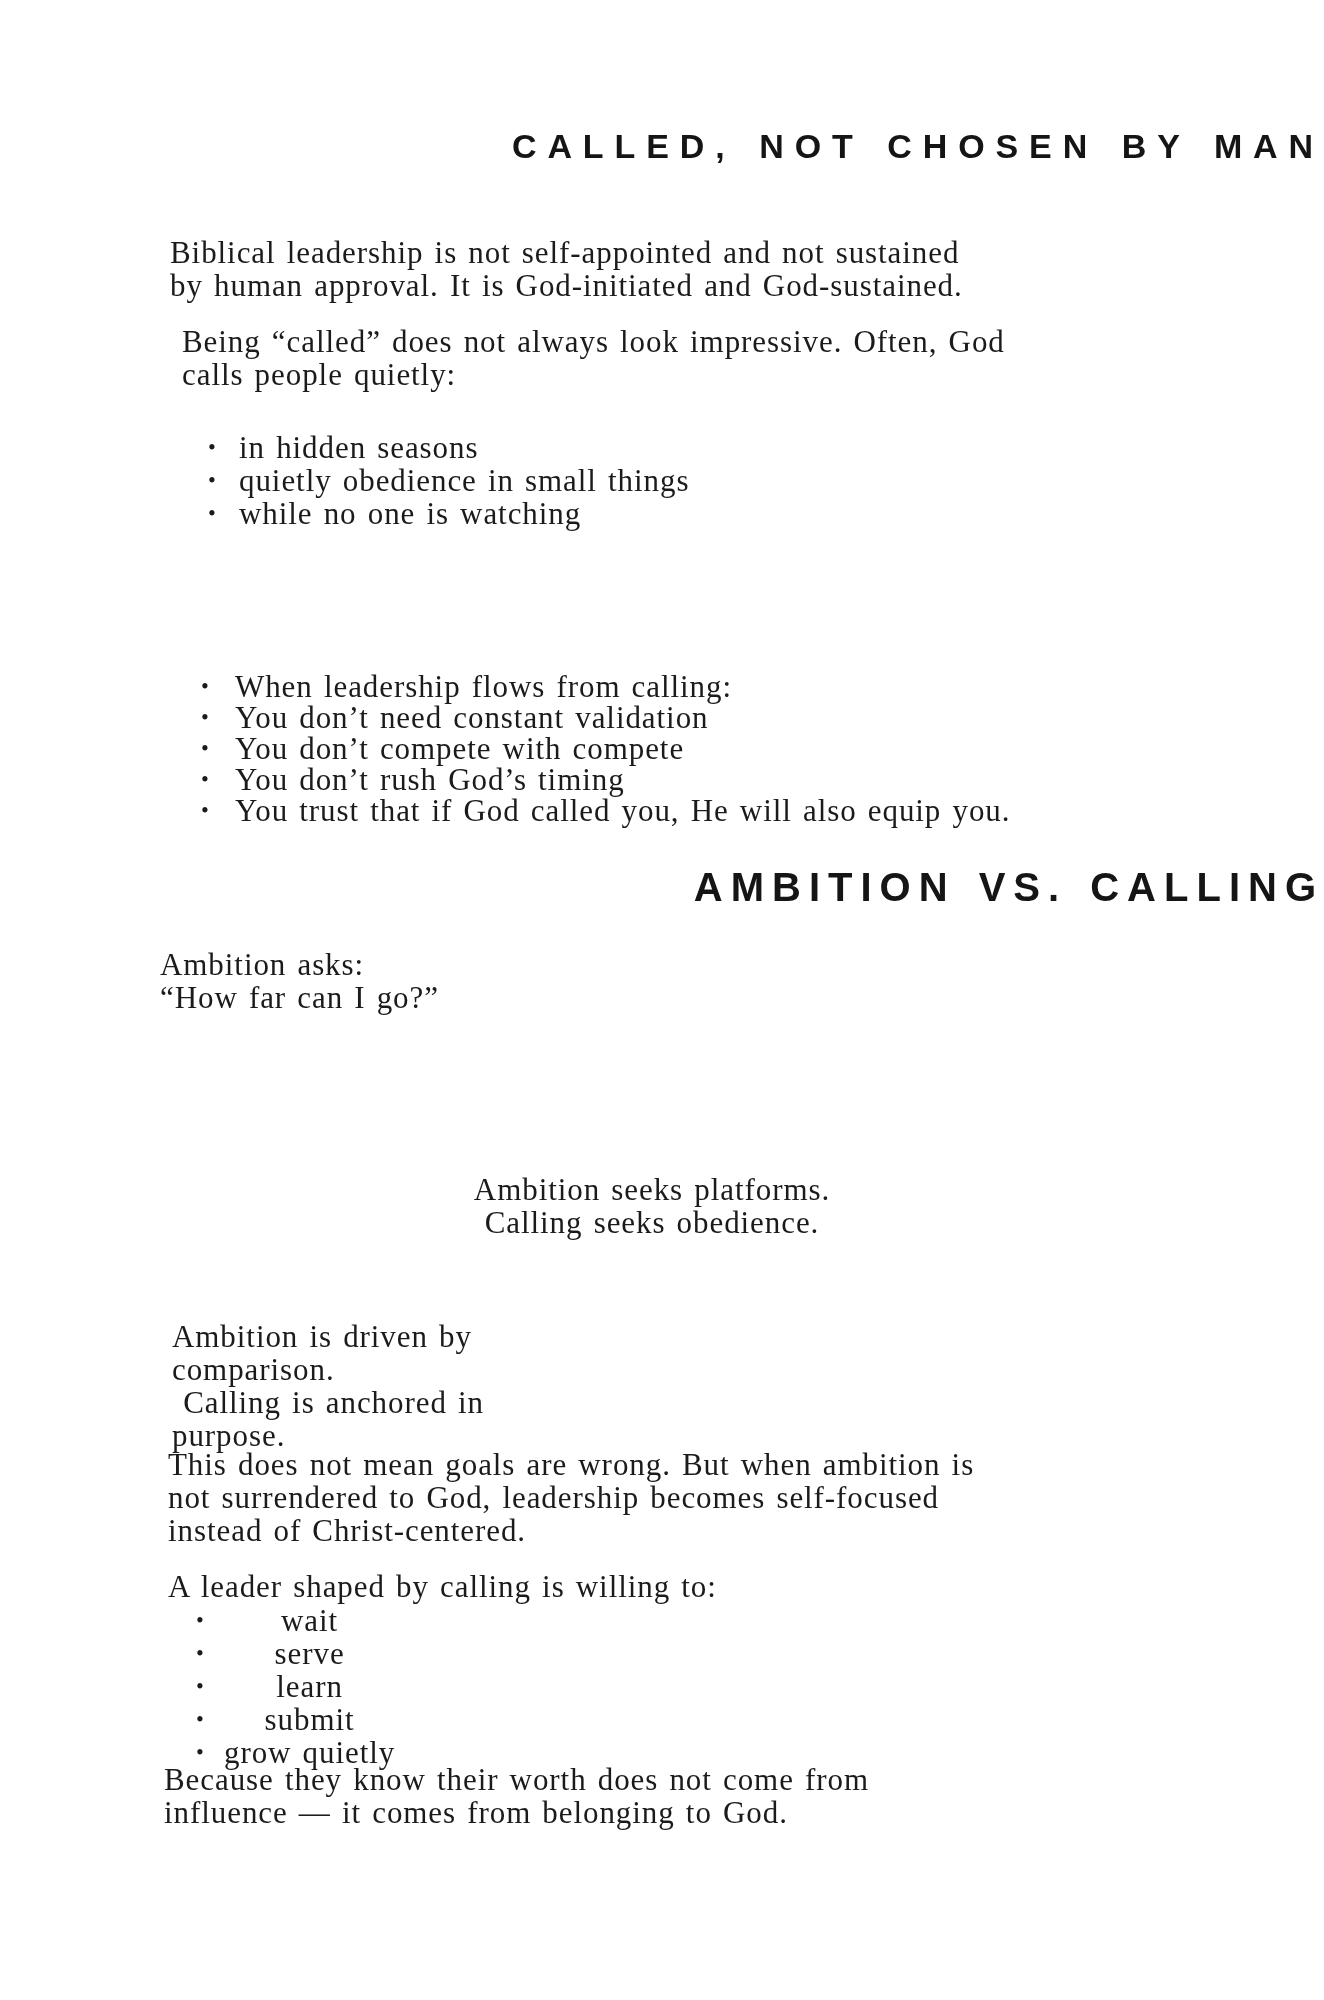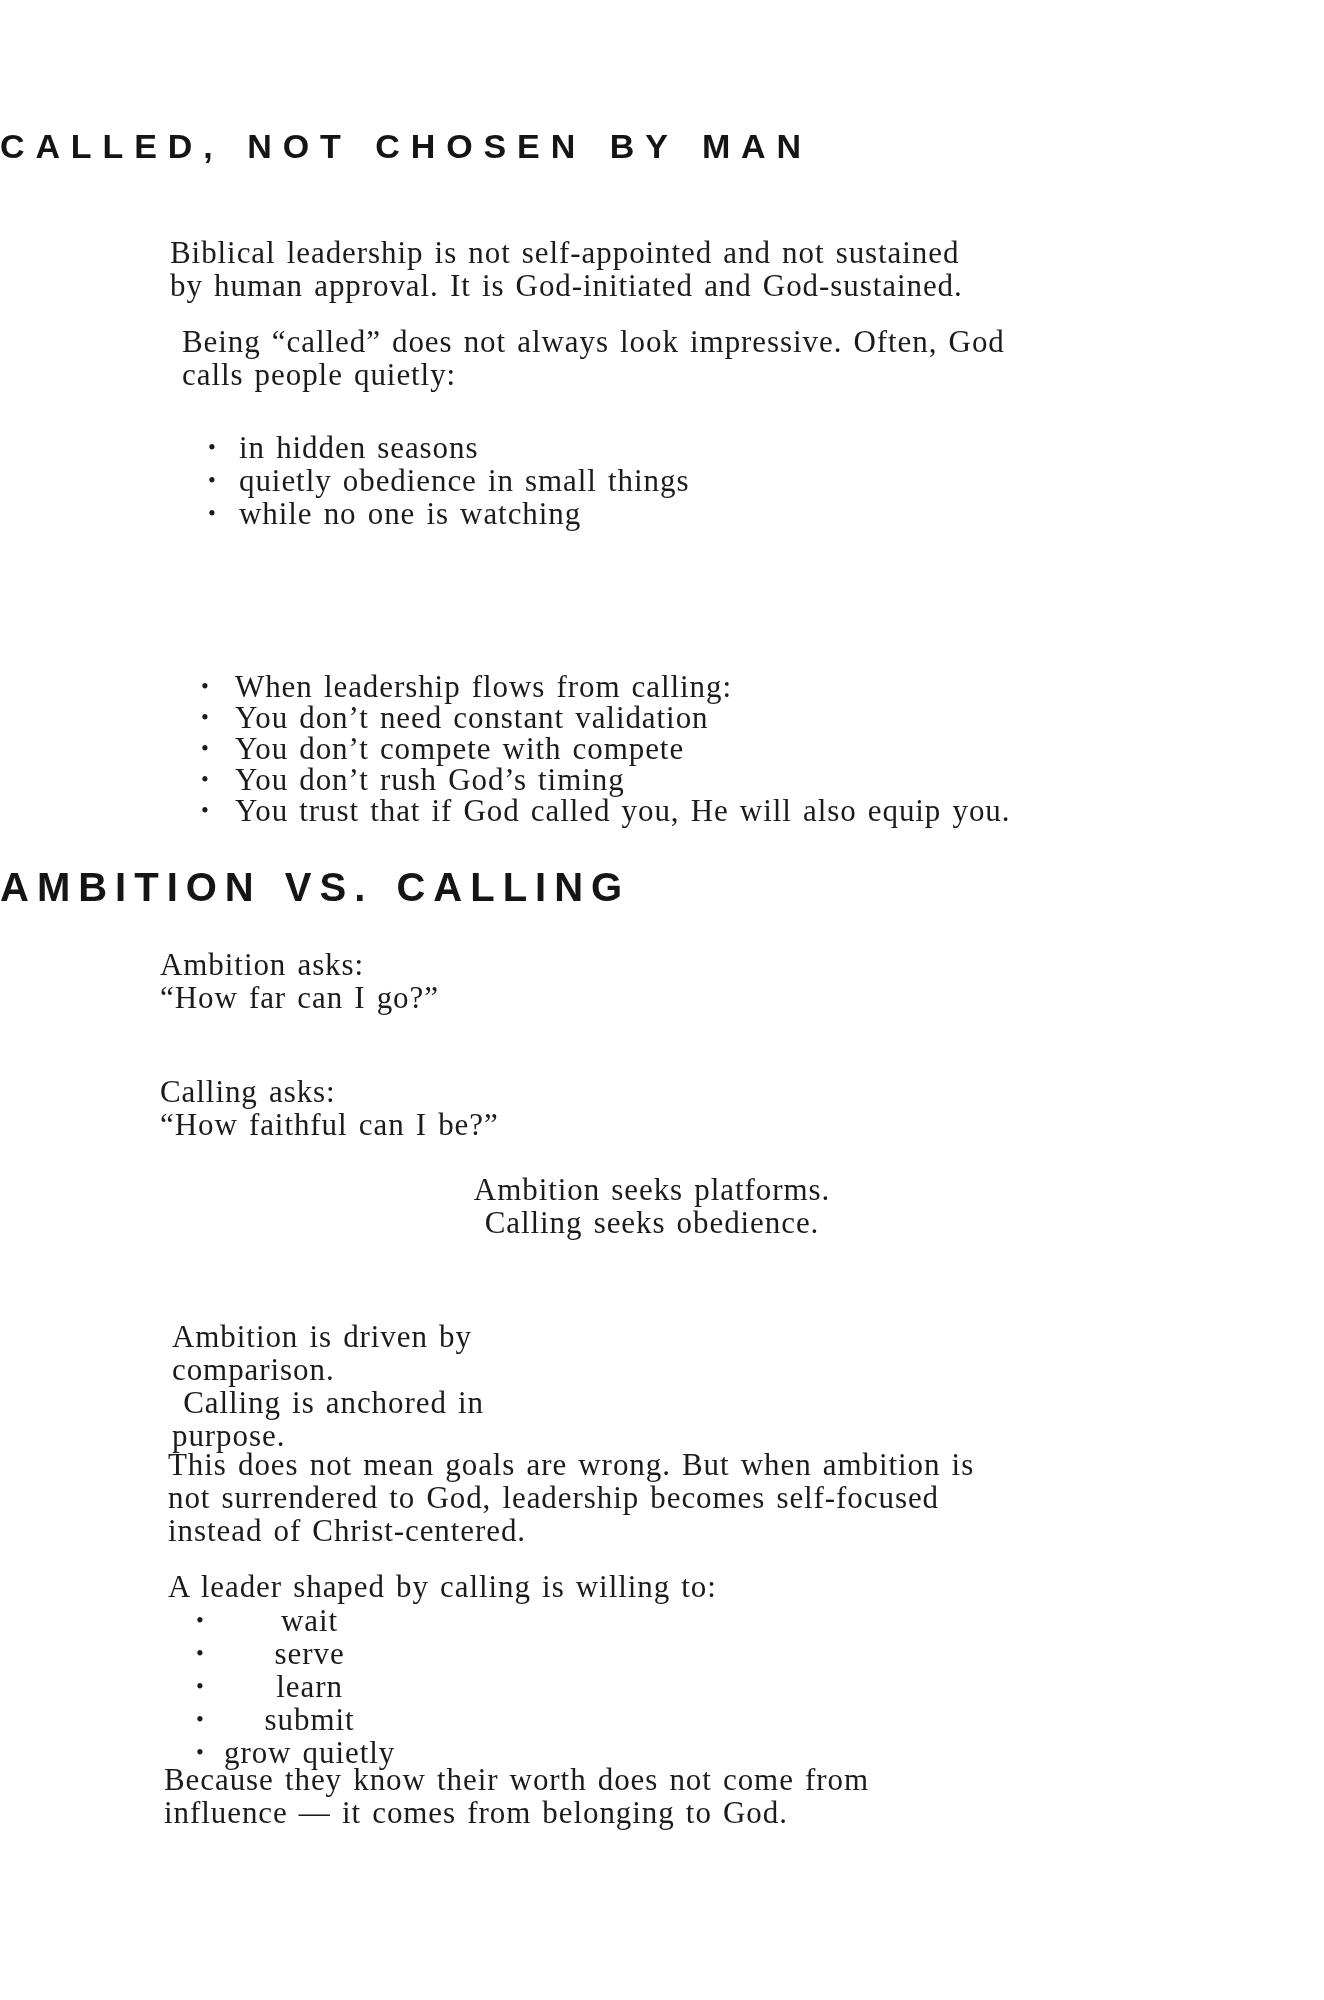--- a/index.html
+++ b/index.html
@@ -17,22 +17,22 @@
     overflow: hidden;
   }
   .abs { position: absolute; }
   .heading {
     font-family: "Liberation Sans", "DejaVu Sans", sans-serif;
     font-weight: 600;
     color: #151515;
     letter-spacing: 0.32em;
     word-spacing: 0.1em;
   }
-  .h1 { top: 126px; left: 0; width: 100%; text-align: left; font-size: 34px; line-height: 40px; }
-  .h2 { top: 864px; left: 0; width: 100%; text-align: left; font-size: 40px; line-height: 46px; letter-spacing: 0.2em; }
+  .h1 { top: 126px; left: 0; width: 100%; text-align: right; font-size: 34px; line-height: 40px; }
+  .h2 { top: 864px; left: 0; width: 100%; text-align: right; font-size: 40px; line-height: 46px; letter-spacing: 0.2em; }
 
   .p-intro   { top: 236px;  left: 170px; width: 1020px; }
   .p-quiet   { top: 325px;  left: 182px; width: 1020px; }
   .ul-quiet  { top: 431px;  left: 208px; }
   .p-apart   { top: 551px;  left: 181px; width: 1020px; }
   .ul-calling{ top: 671px;  left: 201px; line-height: 31px; }
   .b-ambition{ top: 948px;  left: 160px; width: 900px; }
   .b-calling { top: 1075px; left: 160px; width: 900px; }
   .p-contrast{ top: 1173px; left: 0; width: 1304px; text-align: center; }
   .p-driven  { top: 1276px; left: 172px; width: 480px; white-space: pre-wrap; margin-top: 44px; }
@@ -77,21 +77,20 @@
       <li>You don’t need constant validation</li>
       <li>You don’t compete with compete</li>
       <li>You don’t rush God’s timing</li>
       <li>You trust that if God called you, He will also equip you.</li>
     </ul>
 
   <div class="abs heading h2">AMBITION VS. CALLING</div>
 
   <div class="abs b-ambition">Ambition asks:<br>“How far can I go?”</div>
 
-  <div class="abs b-calling">Calling asks:<br>“How faithful can I be?”</div>
 
   <div class="abs p-contrast">Ambition seeks platforms.<br>Calling seeks obedience.</div>
 
   <div class="abs p-driven">Ambition is driven by<br>comparison.<br> Calling is anchored in<br>purpose.</div>
 
   <div class="abs p-goals">This does not mean goals are wrong. But when ambition is<br>not surrendered to God, leadership becomes self-focused<br>instead of Christ-centered.</div>
 
   <div class="abs p-leader">A leader shaped by calling is willing to:</div>
 
   <ul class="abs ul-leader">

